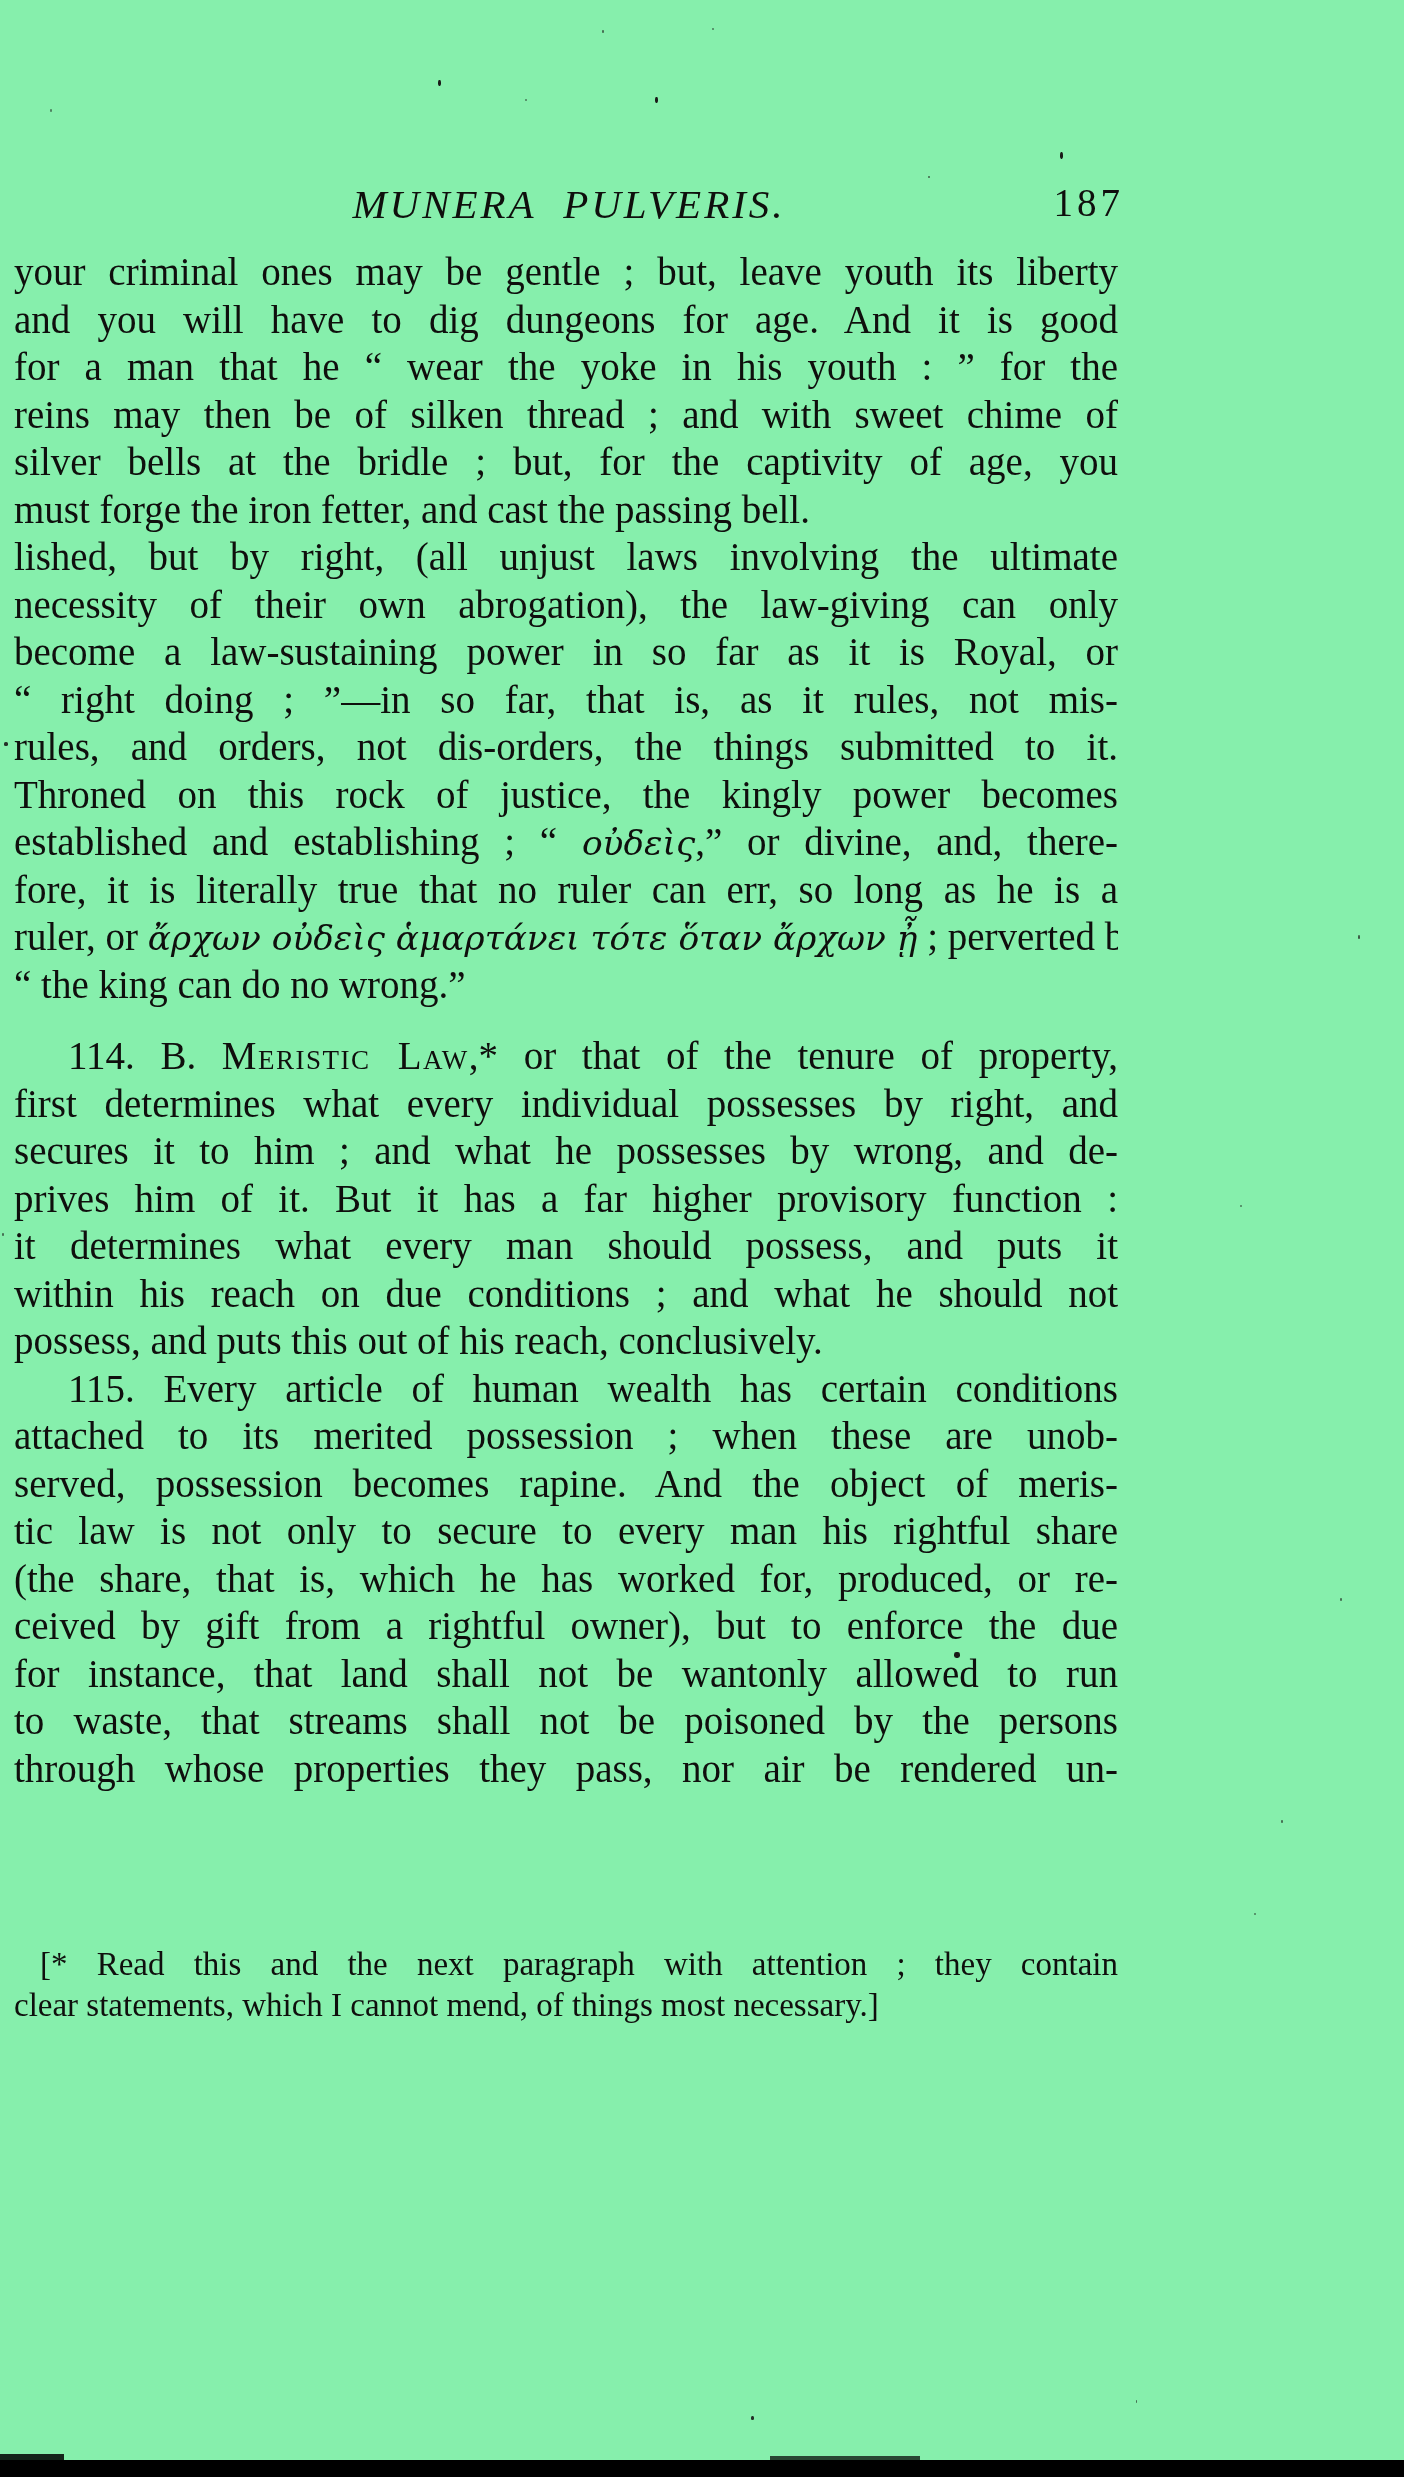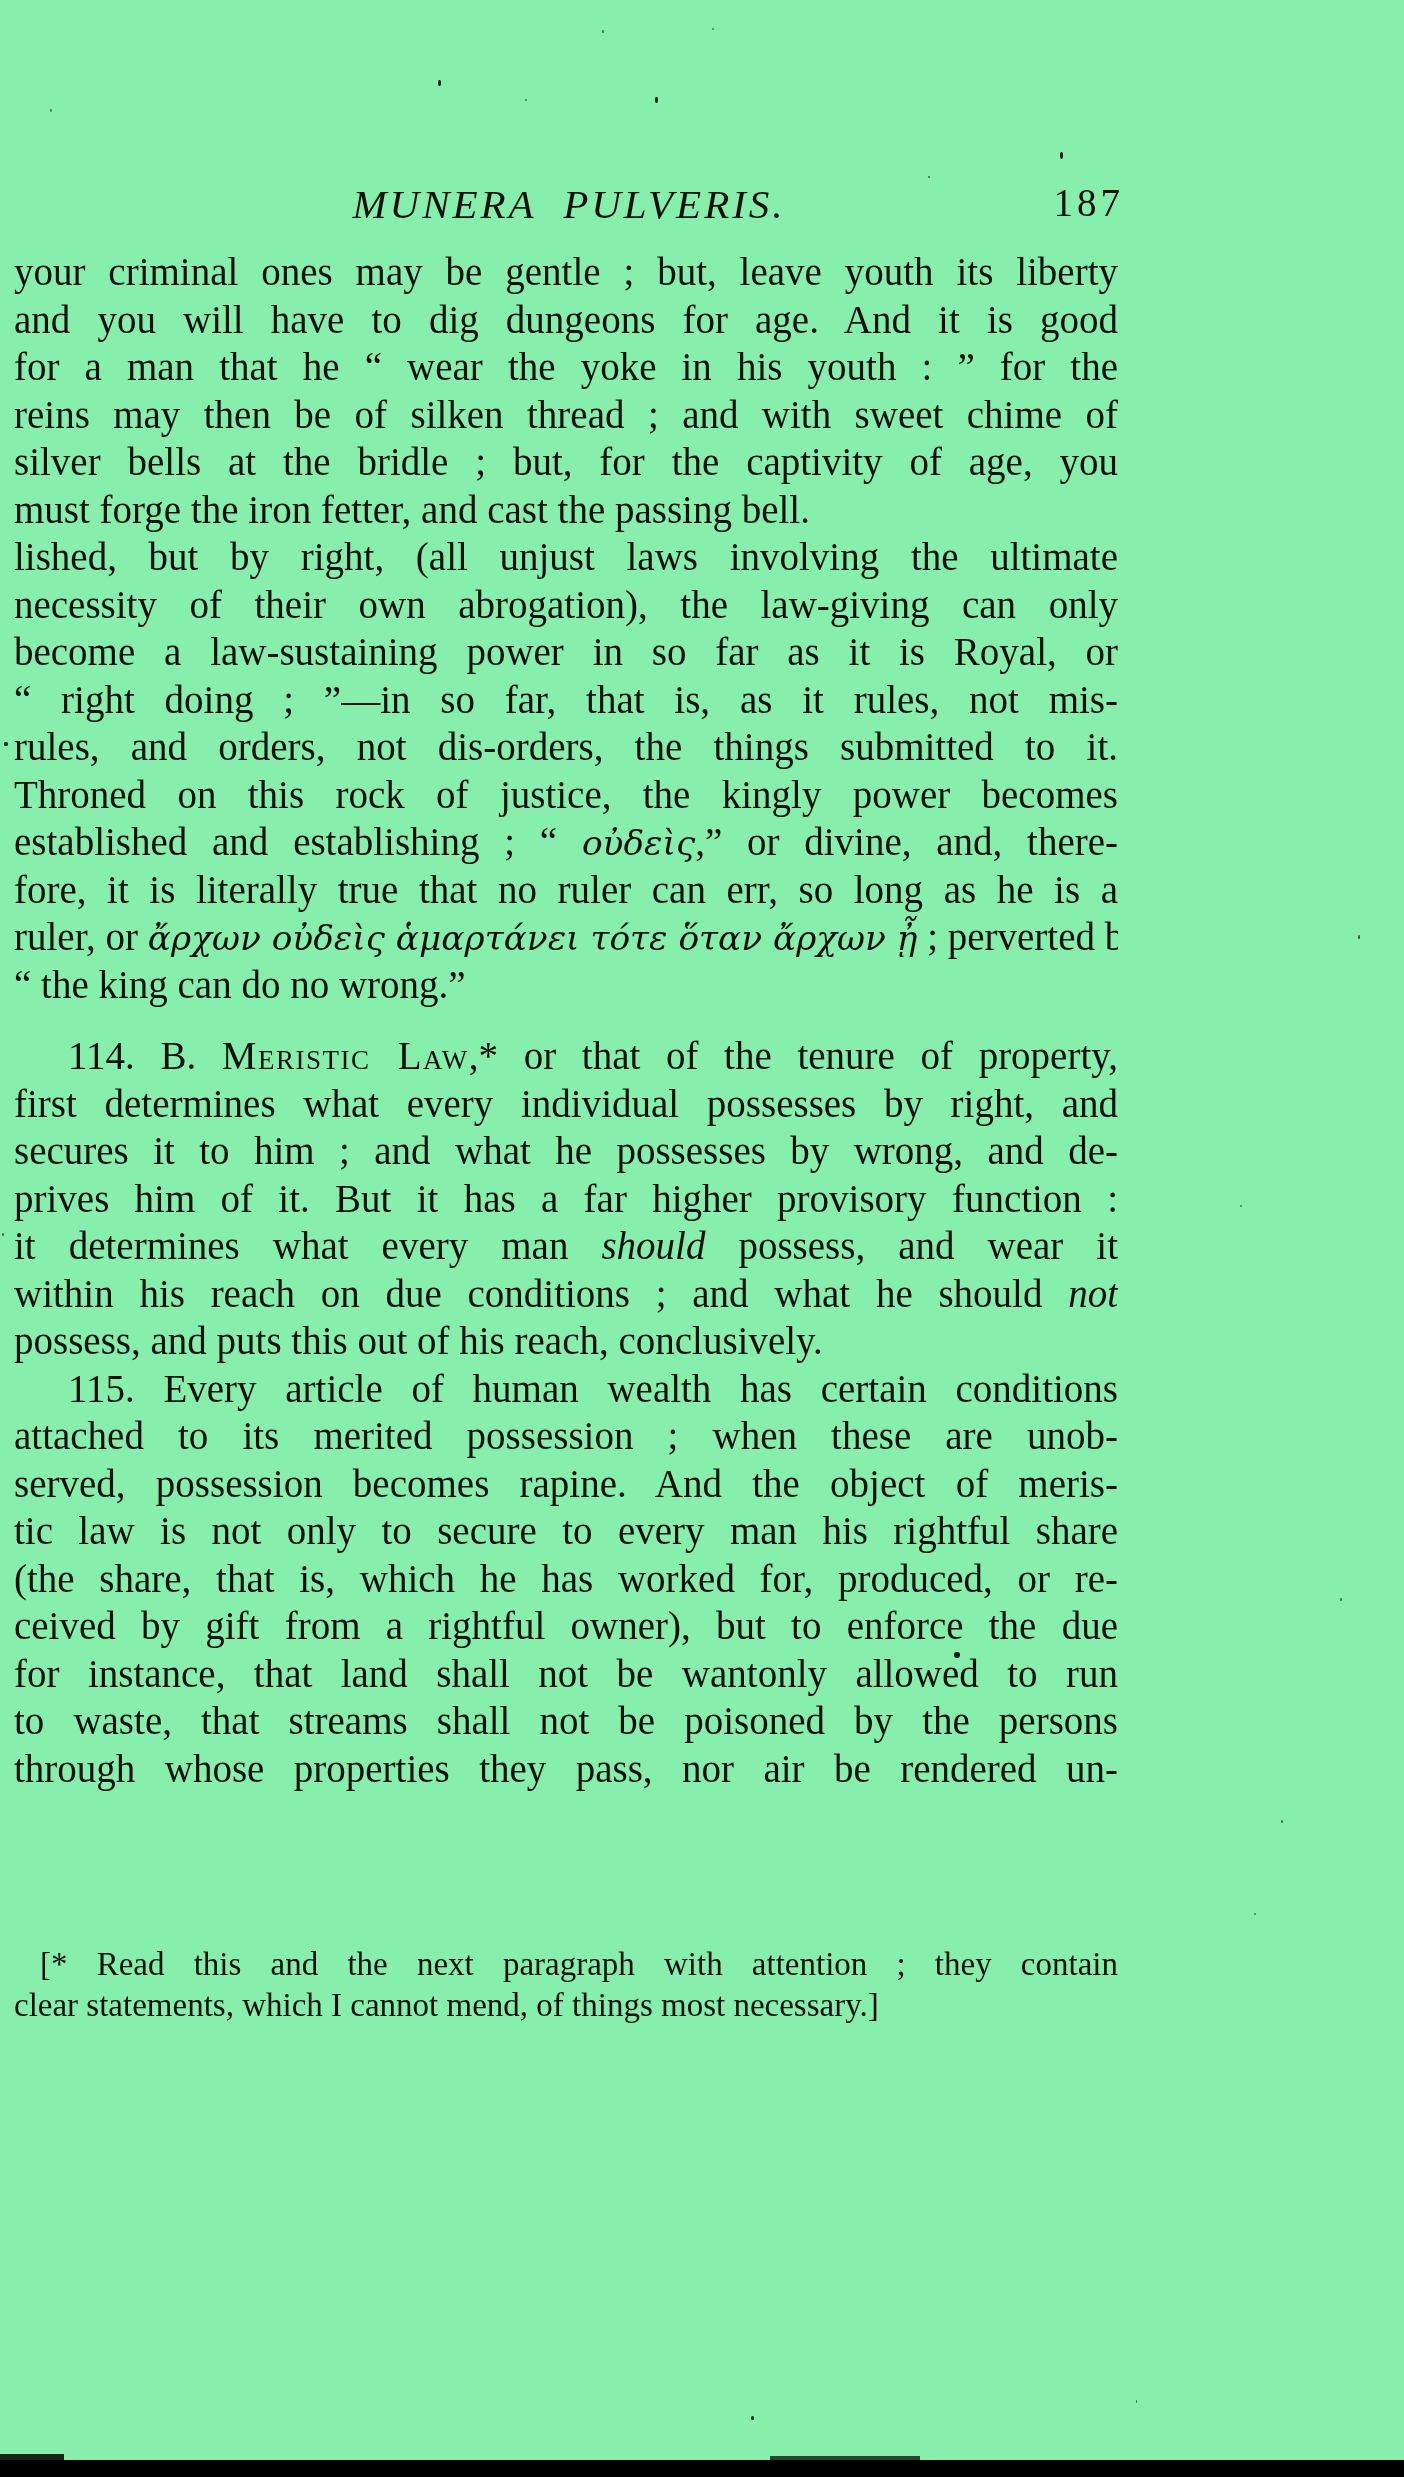--- a/index.html
+++ b/index.html
@@ -52,21 +52,21 @@
     height: 47.5px;
     line-height: 47.5px;
     text-align: justify;
     text-align-last: justify;
     overflow: hidden;
     white-space: nowrap;
   }
   .line.end { text-align-last: left; }
   .line.indent { text-indent: 54px; }
   .para-gap { height: 24px; }
-  .italic { font-style: italic; }
+  .italic { }
   .greek {
     font-style: italic;
     font-family: "DejaVu Serif", serif;
     font-size: 0.88em;
   }
   .smallcaps {
     font-variant: small-caps;
     letter-spacing: 1.5px;
   }
   
@@ -147,21 +147,21 @@
       <div class="line"><span>Throned on this rock of justice, the kingly power becomes</span></div>
       <div class="line"><span>established and establishing ; “ </span><span class="greek">οὐδεὶς</span><span>,” or divine, and, there-</span></div>
       <div class="line"><span>fore, it is literally true that no ruler can err, so long as he is a</span></div>
       <div class="line"><span>ruler, or </span><span class="greek">ἄρχων οὐδεὶς ἁμαρτάνει τότε ὅταν ἄρχων ᾖ</span><span> ; perverted by</span></div>
       <div class="line end"><span>“ the king can do no wrong.”</span></div>
       <div class="para-gap"></div>
       <div class="line indent"><span>114. B. </span><span class="smallcaps">Meristic Law</span><span>,* or that of the tenure of property,</span></div>
       <div class="line"><span>first determines what every individual possesses by right, and</span></div>
       <div class="line"><span>secures it to him ; and what he possesses by wrong, and de-</span></div>
       <div class="line"><span>prives him of it.  But it has a far higher provisory function :</span></div>
-      <div class="line"><span>it determines what every man </span><span class="italic">should</span><span> possess, and wear it</span></div>
+      <div class="line"><span>it determines what every man </span><span class="italic">should</span><span> possess, and puts it</span></div>
       <div class="line"><span>within his reach on due conditions ; and what he should </span><span class="italic">not</span></div>
       <div class="line end"><span>possess, and puts this out of his reach, conclusively.</span></div>
       <div class="line indent"><span>115. Every article of human wealth has certain conditions</span></div>
       <div class="line"><span>attached to its merited possession ; when these are unob-</span></div>
       <div class="line"><span>served, possession becomes rapine.  And the object of meris-</span></div>
       <div class="line"><span>tic law is not only to secure to every man his rightful share</span></div>
       <div class="line"><span>(the share, that is, which he has worked for, produced, or re-</span></div>
       <div class="line"><span>ceived by gift from a rightful owner), but to enforce the due</span></div>
       <div class="line"><span>for instance, that land shall not be wantonly allowed to run</span></div>
       <div class="line"><span>to waste, that streams shall not be poisoned by the persons</span></div>

